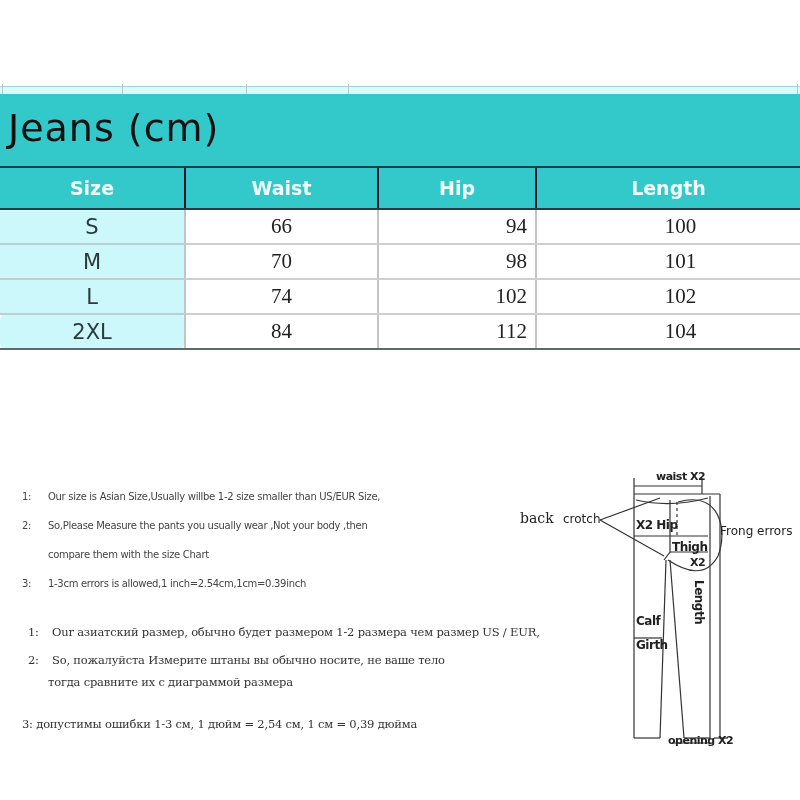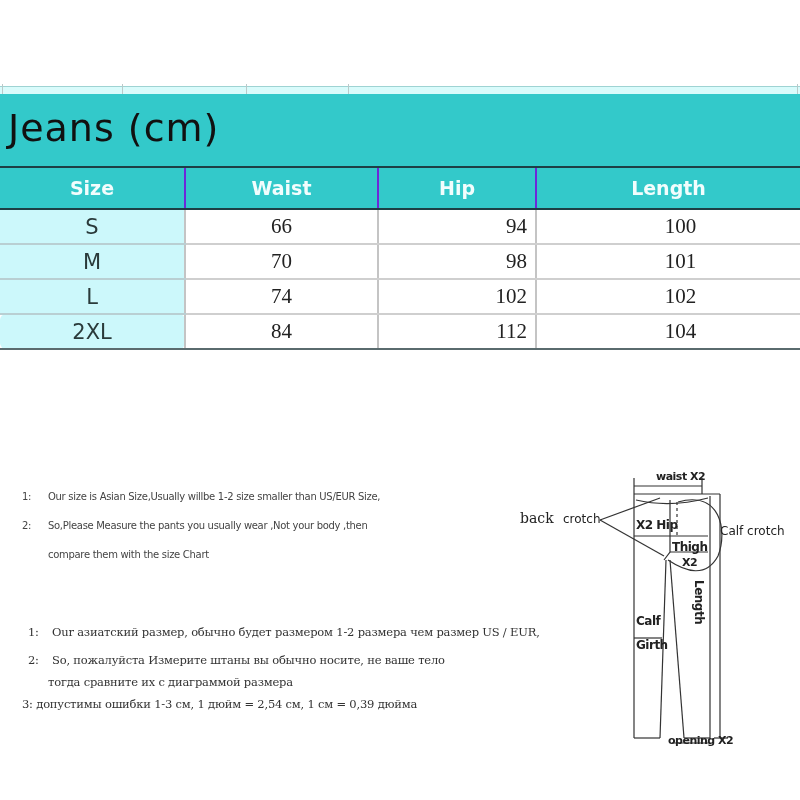--- a/index.html
+++ b/index.html
@@ -7,21 +7,21 @@
   body { position: relative; font-family: "DejaVu Sans", sans-serif; }
 
   
   .topgrid { position: absolute; left: 0; top: 86px; width: 800px; height: 8px; background: #d9fbfb; border-top: 1px solid #9ed3d3; }
   .topgrid .tick { position: absolute; top: -3px; width: 1px; height: 10px; background: #b9c9c9; }
 
   .title-band { position: absolute; left: 0; top: 94px; width: 800px; height: 72px; background: #33c9ca; }
   .title-band .title { position: absolute; left: 8px; top: 12px; font-family: "DejaVu Sans", sans-serif; font-size: 38px; color: #111; letter-spacing: 1px; }
 
   .size-table { position: absolute; left: 0; top: 166px; width: 800px; border-collapse: collapse; table-layout: fixed; }
-  .size-table th { height: 42px; background: #33c9ca; color: #f2fdfd; font-family: "DejaVu Sans", sans-serif; font-weight: bold; font-size: 19px; text-align: center; border-top: 2px solid #1d3f45; border-bottom: 2px solid #1d3f45; border-left: 2px solid #6d28d9; }
+  .size-table th { height: 42px; background: #33c9ca; color: #f2fdfd; font-family: "DejaVu Sans", sans-serif; font-weight: bold; font-size: 19px; text-align: center; border-top: 2px solid #1d3f45; border-bottom: 2px solid #1d3f45; border-left: 2px solid #0f172a; }
   .size-table th:first-child { border-left: none; }
   .size-table td { height: 35px; font-family: Liberation Serif, serif; font-size: 21px; color: #222; border-bottom: 2px solid #cfcfcf; border-left: 2px solid #c4c4c4; background: #fff; }
   .size-table td.size { background: #ccf8fb; font-family: "DejaVu Sans", sans-serif; color: #2a3a3a; text-align: center; border-left: none; border-bottom: 2px solid #b9cfd2; }
   .size-table td.waist { text-align: center; }
   .size-table td.hip { text-align: right; padding-right: 8px; }
   .size-table td.len { text-align: center; padding-left: 24px; }
   .size-table tr:last-child td { border-bottom: 2px solid #5a6b6e; border-radius: 6px; }
 
   .notes-en { position: absolute; left: 22px; top: 482px; font-family: "DejaVu Sans", sans-serif; font-size: 10px; color: #444; }
   .notes-en .line { height: 29px; line-height: 29px; white-space: nowrap; letter-spacing: -0.3px; }
@@ -95,27 +95,28 @@
       <td class="hip">112</td>
       <td class="len">104</td>
     </tr>
   </tbody>
 </table>
 
 <div class="notes-en">
   <div class="line"><span class="num">1:</span><span>Our size is Asian Size,Usually willbe 1-2 size smaller than US/EUR Size,</span></div>
   <div class="line"><span class="num">2:</span><span>So,Please Measure the pants you usually wear ,Not your body ,then</span></div>
   <div class="line indent"><span>compare them with the size Chart</span></div>
+  <div class="line"><span class="num">3:</span><span>1-3cm errors is allowed,1 inch=2.54cm,1cm=0.39inch</span></div>
 </div>
 
 <div class="notes-ru">
   <div class="line" style="padding-left:6px"><span class="num">1:</span><span>Our азиатский размер, обычно будет размером 1-2 размера чем размер US / EUR,</span></div>
   <div class="line" style="padding-left:6px;margin-top:6px"><span class="num">2:</span><span>So, пожалуйста Измерите штаны вы обычно носите, не ваше тело</span></div>
   <div class="line" style="padding-left:26px"><span>тогда сравните их с диаграммой размера</span></div>
-  <div class="line" style="margin-top:0"><span>3: допустимы ошибки 1-3 см, 1 дюйм = 2,54 см, 1 см = 0,39 дюйма</span></div>
+  <div class="line" style="margin-top:20px"><span>3: допустимы ошибки 1-3 см, 1 дюйм = 2,54 см, 1 см = 0,39 дюйма</span></div>
 </div>
 
 <div class="diagram">
   <svg width="290" height="290" viewBox="0 0 290 290">
     <g stroke="#333" stroke-width="1.2" fill="none">
 
       <line x1="124" y1="26" x2="192" y2="26"></line>
       <line x1="124" y1="18" x2="124" y2="34"></line>
       <line x1="192" y1="18" x2="192" y2="34"></line>
 
@@ -148,19 +149,19 @@
 
       <line x1="90" y1="60" x2="150" y2="38"></line>
       <line x1="90" y1="60" x2="154" y2="96"></line>
     </g>
   </svg>
   <span class="lbl small" style="left:146px;top:10px">waist X2</span>
   <span class="lbl back">back</span>
   <span class="lbl crotch">crotch</span>
   <span class="lbl small" style="left:126px;top:58px;font-size:12px">X2 Hip</span>
   <span class="lbl small" style="left:162px;top:80px;font-size:12px">Thigh</span>
-  <span class="lbl small" style="left:172px;top:96px">X2</span>
-  <span class="lbl frong">Calf crotch</span>
+  <span class="lbl small" style="left:180px;top:96px">X2</span>
+  <span class="lbl frong">Frong errors</span>
   <span class="lbl small" style="left:196px;top:120px;transform:rotate(90deg);transform-origin:left top;font-size:12px">Length</span>
   <span class="lbl small" style="left:126px;top:154px;font-size:12px">Calf</span>
   <span class="lbl small" style="left:126px;top:178px;font-size:12px">Girth</span>
   <span class="lbl small" style="left:158px;top:274px">opening X2</span>
 </div>
 
 </body></html>

